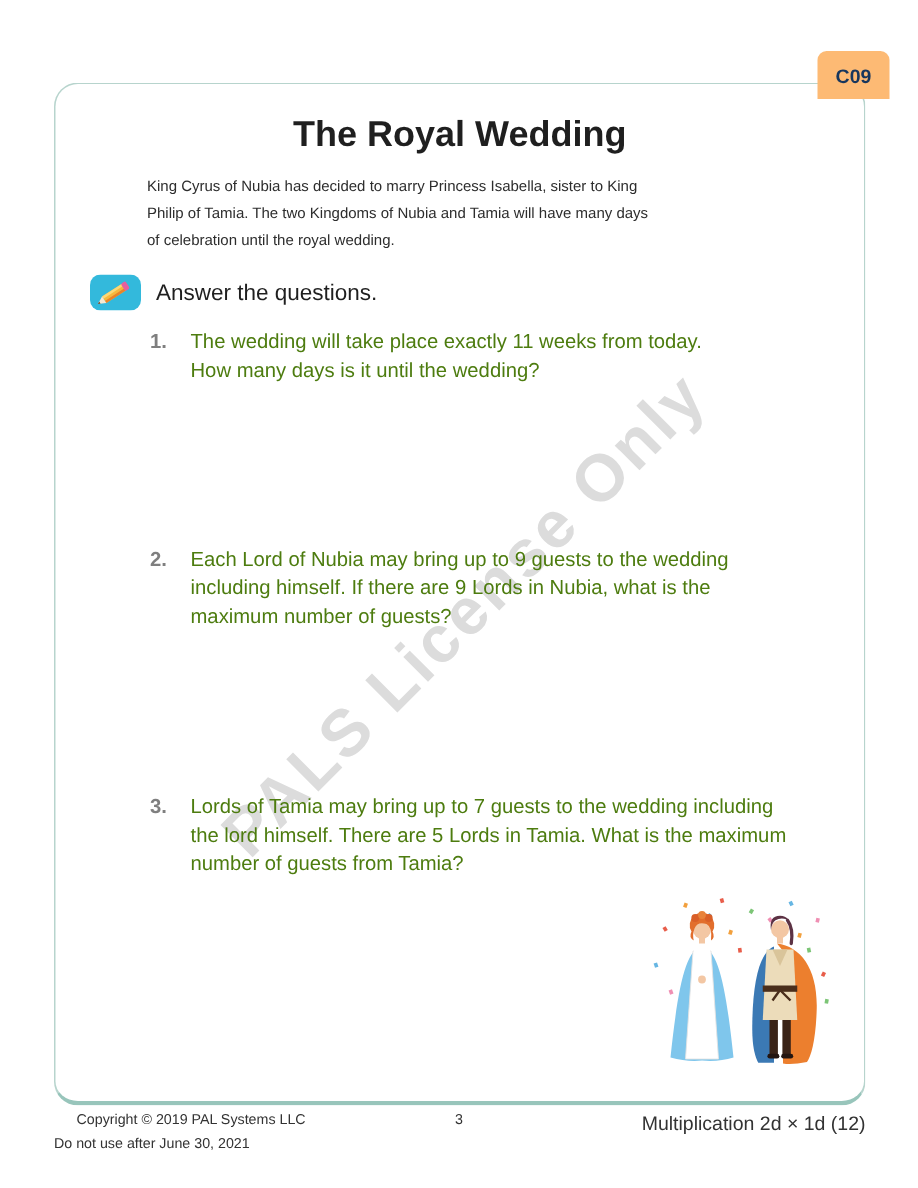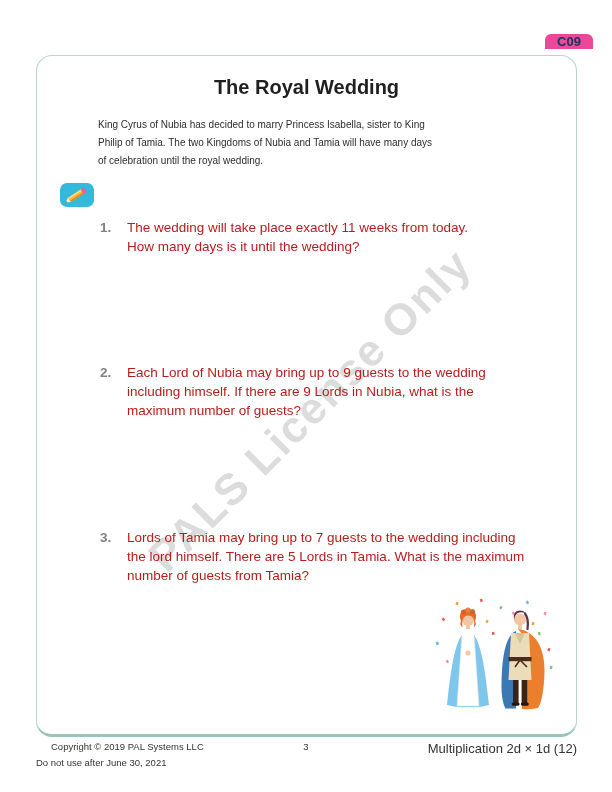--- a/index.html
+++ b/index.html
@@ -1,53 +1,53 @@
 <!DOCTYPE html>
 <html><head>
 <meta charset="utf-8">
 <style>
   html,body{margin:0;padding:0;background:#ffffff;}
   .sheet{
     position:relative;width:612px;height:792px;background:#ffffff;
     font-family:"Liberation Sans",sans-serif;overflow:hidden;
   }
   .code-tab{
-    position:absolute;left:545px;top:34px;width:48px;height:15px;
-    background:#ec4899;border-radius:6px 6px 0 0;
+    position:absolute;left:545px;top:34px;width:48px;height:32px;
+    background:#fdba74;border-radius:6px 6px 0 0;
     display:flex;align-items:center;justify-content:center;
     font-size:13px;font-weight:bold;color:#17365d;z-index:3;
   }
   .frame{
     position:absolute;left:36px;top:55px;width:541px;height:682px;
     border:1.5px solid #b7d4cd;border-bottom:3px solid #98c5bb;
     border-radius:16px;box-sizing:border-box;z-index:1;
   }
   .watermark{
     position:absolute;left:55px;top:385px;width:510px;text-align:center;
     transform:rotate(-45deg);font-size:44px;font-weight:bold;
     color:#dcdcdc;letter-spacing:2px;z-index:0;white-space:nowrap;
   }
   .page-title{
     position:absolute;left:36px;top:76px;width:541px;margin:0;
-    text-align:center;font-size:20px;font-weight:bold;color:#1f1f1f;z-index:2;
+    text-align:center;font-size:24px;font-weight:bold;color:#1f1f1f;z-index:2;
   }
   .intro{
     position:absolute;left:98px;top:116px;margin:0;
     font-size:10px;line-height:18px;color:#2d2d2d;
     white-space:pre-line;z-index:2;
   }
   .instruction{
     position:absolute;left:60px;top:183px;display:flex;align-items:center;gap:10px;z-index:2;
   }
   .pencil-badge{display:block;width:34px;height:24px;}
   .instruction-text{font-size:15px;color:#1f1f1f;}
   .question{position:absolute;left:100px;display:flex;gap:10px;z-index:2;}
   #q1{top:218px}#q2{top:363px}#q3{top:528px}
   .q-num{font-size:13.5px;font-weight:bold;color:#7f7f7f;width:17px;flex:none;line-height:19px;}
-  .q-text{font-size:13.5px;line-height:19px;color:#b91c1c;white-space:pre-line;}
+  .q-text{font-size:13.5px;line-height:19px;color:#4d7c0f;white-space:pre-line;}
   .illus{position:absolute;left:428px;top:596px;z-index:2;}
   .footer-copyright{position:absolute;left:36px;top:741px;font-size:9.5px;color:#333;margin-left:15px;}
   .footer-expiry{position:absolute;left:36px;top:757px;font-size:9.5px;color:#333;}
   .footer-page{position:absolute;left:0;top:741px;width:612px;text-align:center;font-size:9.5px;color:#333;}
   .footer-topic{position:absolute;right:35px;top:741px;font-size:13px;color:#333;}
 </style>
 </head>
 <body>
 
 <div class="sheet">
@@ -73,20 +73,21 @@
         <g transform="rotate(-33 17 12)">
           <rect x="8" y="9.4" width="15.5" height="5.2" fill="#f6b93d"></rect>
           <rect x="8" y="9.4" width="15.5" height="1.7" fill="#fbd878"></rect>
           <rect x="8" y="12.9" width="15.5" height="1.7" fill="#e8832a"></rect>
           <rect x="23" y="9.1" width="3.6" height="5.8" rx="1.2" fill="#e5609f"></rect>
           <path d="M8 9.4 L3 12 L8 14.6 Z" fill="#f7e9d2"></path>
           <path d="M4.6 11.2 L3 12 L4.6 12.8 Z" fill="#6b4a2f"></path>
         </g>
       </svg>
     </span>
+    <span class="instruction-text">Answer the questions.</span>
   </div>
 
   <div class="question" id="q1">
     <span class="q-num">1.</span>
     <span class="q-text">The wedding will take place exactly 11 weeks from today.
 How many days is it until the wedding?</span>
   </div>
 
   <div class="question" id="q2">
     <span class="q-num">2.</span>

